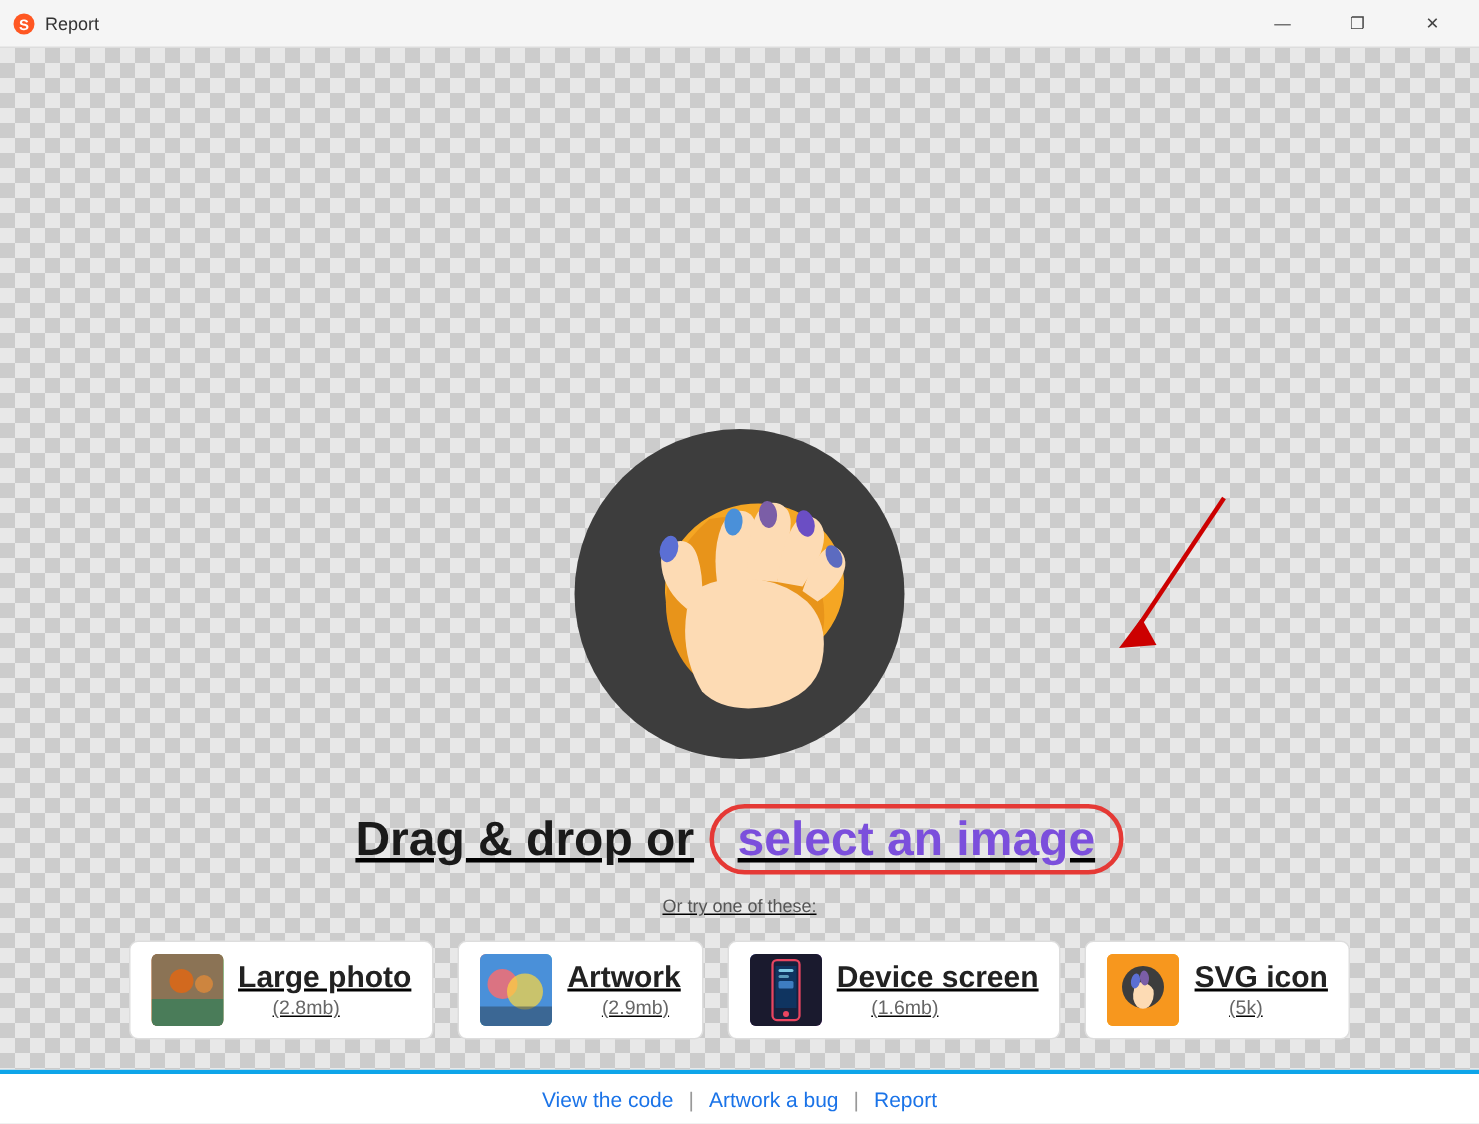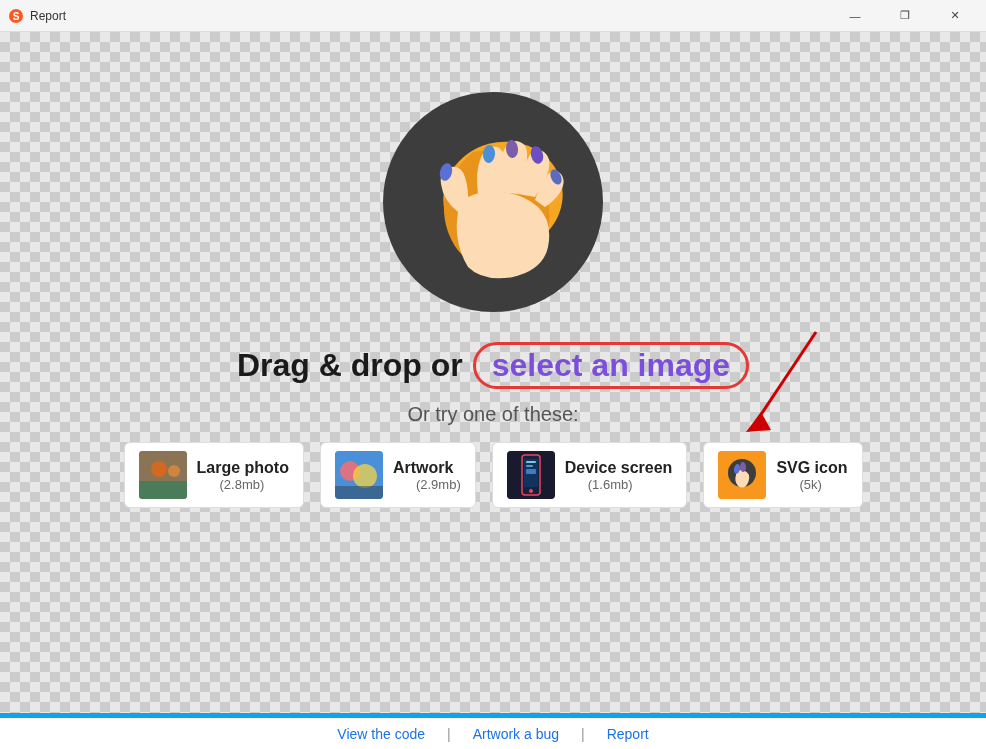--- a/index.html
+++ b/index.html
@@ -61,30 +61,31 @@
       color: #444;
     }
 
     
     .main-content {
       flex: 1;
       position: relative;
       display: flex;
       flex-direction: column;
       align-items: center;
-      justify-content: flex-start;
+      justify-content: flex-end;
       background-color: #e8e8e8;
       background-image:
         linear-gradient(45deg, #ccc 25%, transparent 25%),
         linear-gradient(-45deg, #ccc 25%, transparent 25%),
         linear-gradient(45deg, transparent 75%, #ccc 75%),
         linear-gradient(-45deg, transparent 75%, #ccc 75%);
       background-size: 20px 20px;
       background-position: 0 0, 0 10px, 10px -10px, -10px 0px;
       overflow: hidden;
+      text-decoration: underline;
     }
 
     
     .logo-area {
       margin-top: 60px;
       margin-bottom: 30px;
     }
 
     .logo-circle {
       width: 220px;
@@ -126,21 +127,21 @@
       top: 290px;
       pointer-events: none;
     }
 
     
     .try-section {
       margin-bottom: 16px;
     }
 
     .try-text {
-      font-size: 20px;
+      font-size: 12px;
       color: #555;
       text-align: center;
     }
 
     
     .samples-row {
       display: flex;
       gap: 16px;
       margin-bottom: 20px;
     }
@@ -165,40 +166,40 @@
       overflow: hidden;
       flex-shrink: 0;
     }
 
     .sample-info {
       display: flex;
       flex-direction: column;
     }
 
     .sample-name {
-      font-size: 16px;
+      font-size: 20px;
       font-weight: 600;
       color: #222;
     }
 
     .sample-size {
       font-size: 13px;
       color: #666;
       margin-left: 23px;
     }
 
     
     .footer {
       height: 36px;
       background: white;
-      border-top: 5px solid #0ea5e9;
+      border-top: 3px solid #0ea5e9;
       display: flex;
       align-items: center;
       justify-content: center;
-      gap: 12px;
+      gap: 0;
       flex-shrink: 0;
     }
 
     .footer a {
       font-size: 14px;
       color: #1a73e8;
       text-decoration: none;
       cursor: pointer;
     }
 

